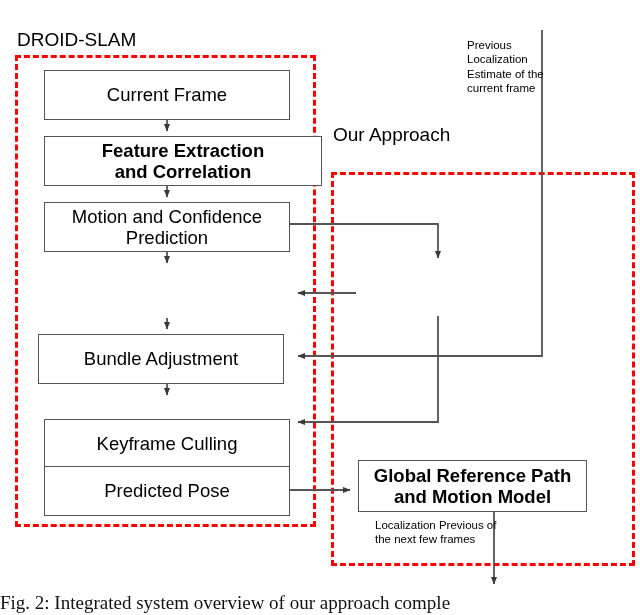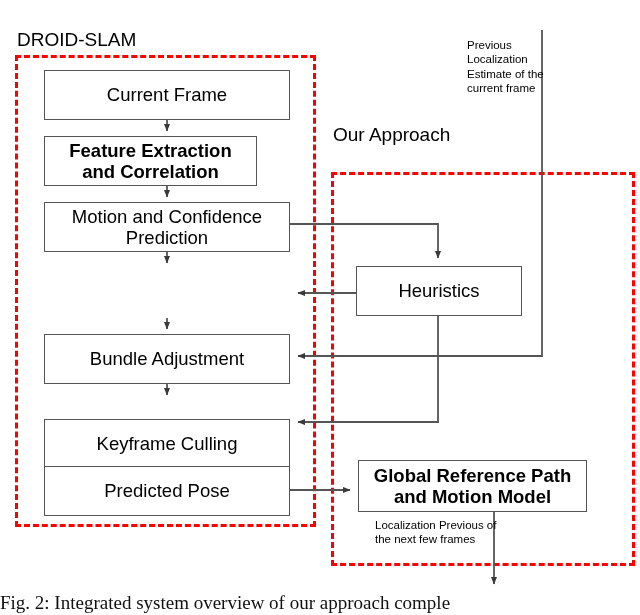--- a/index.html
+++ b/index.html
@@ -117,34 +117,33 @@
       <path d="M438,316 L438,422 L298,422" marker-end="url(#ah)"></path>
 
       <line x1="290" y1="490" x2="350" y2="490" marker-end="url(#ah)"></line>
 
       <line x1="494" y1="512" x2="494" y2="584" marker-end="url(#ah)"></line>
     </g>
   </svg>
 
   <div class="node" style="left:44px; top:70px; width:246px; height:50px;">Current Frame</div>
 
-  <div class="node bold" style="left:44px; top:136px; width:213px; height:50px; white-space:pre-line;">Feature Extraction
+  <div class="node bold" style="left:44px; top:136px; width:278px; height:50px; white-space:pre-line;">Feature Extraction
 and Correlation</div>
 
   <div class="node" style="left:44px; top:202px; width:246px; height:50px; white-space:pre-line;">Motion and Confidence
 Prediction</div>
 
 
-  <div class="node" style="left:44px; top:334px; width:246px; height:50px;">Bundle Adjustment</div>
+  <div class="node" style="left:38px; top:334px; width:246px; height:50px;">Bundle Adjustment</div>
 
   <div class="node" style="left:44px; top:419px; width:246px; height:50px;">Keyframe Culling</div>
 
   <div class="node" style="left:44px; top:466px; width:246px; height:50px;text-align:right;">Predicted Pose</div>
 
-  <div class="node" style="left:356px; top:266px; width:166px; height:50px;">Heuristics</div>
 
   <div class="node bold" style="left:358px; top:460px; width:229px; height:52px; white-space:pre-line;">Global Reference Path
 and Motion Model</div>
 
   <div class="annot" style="left:431px; top:38px;margin-left:36px;">Previous
 Localization
 Estimate of the
 current frame</div>
 
   <div class="annot" style="left:375px; top:518px;">Localization Previous of

